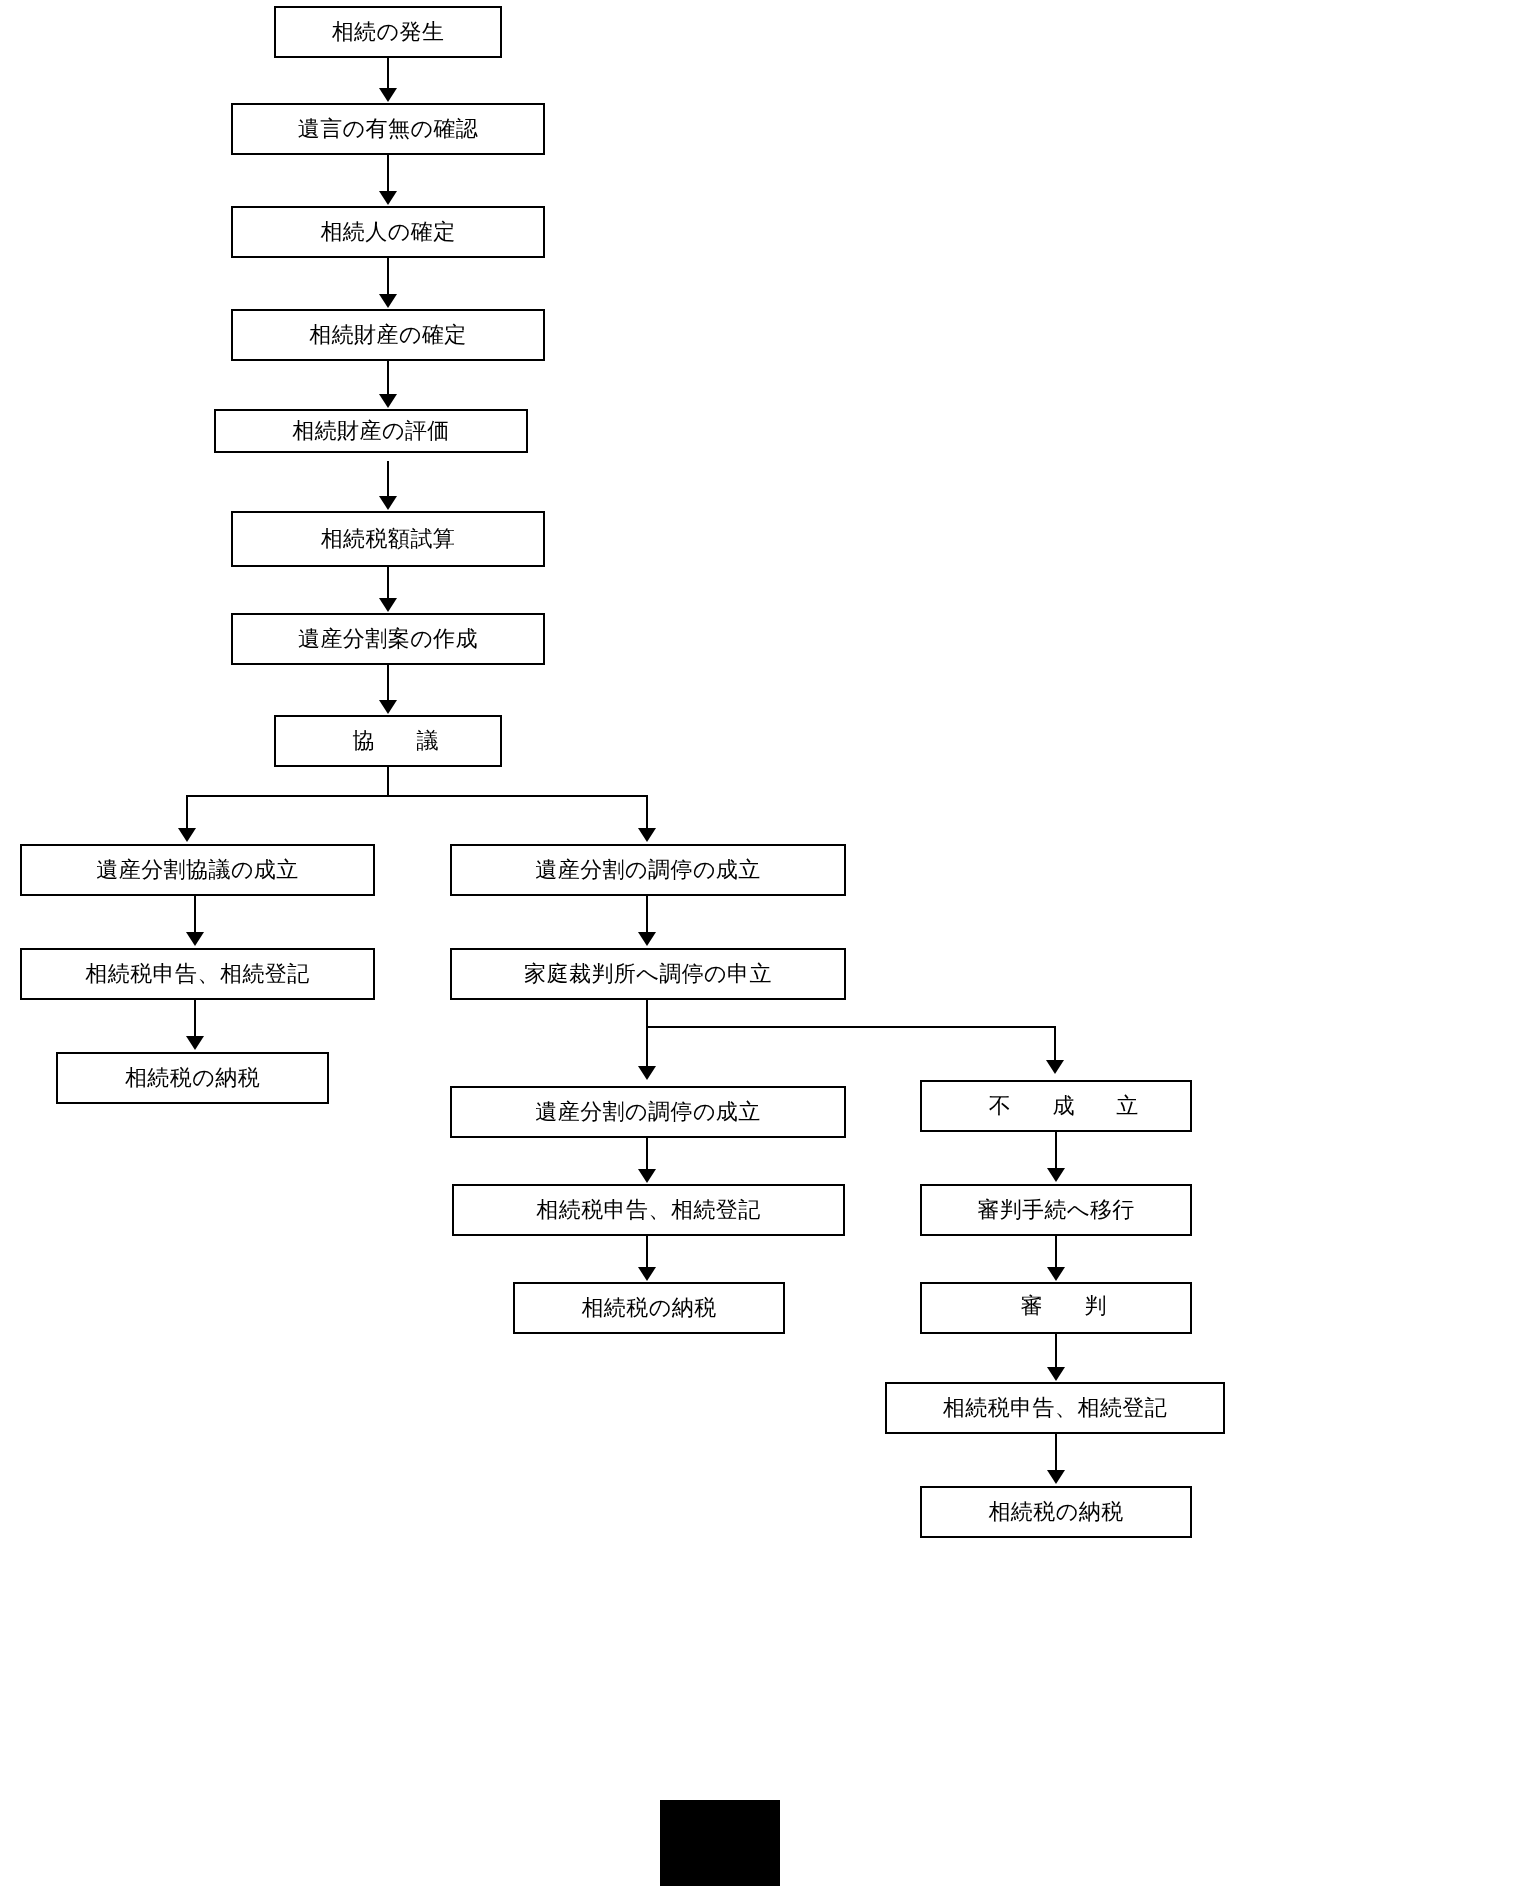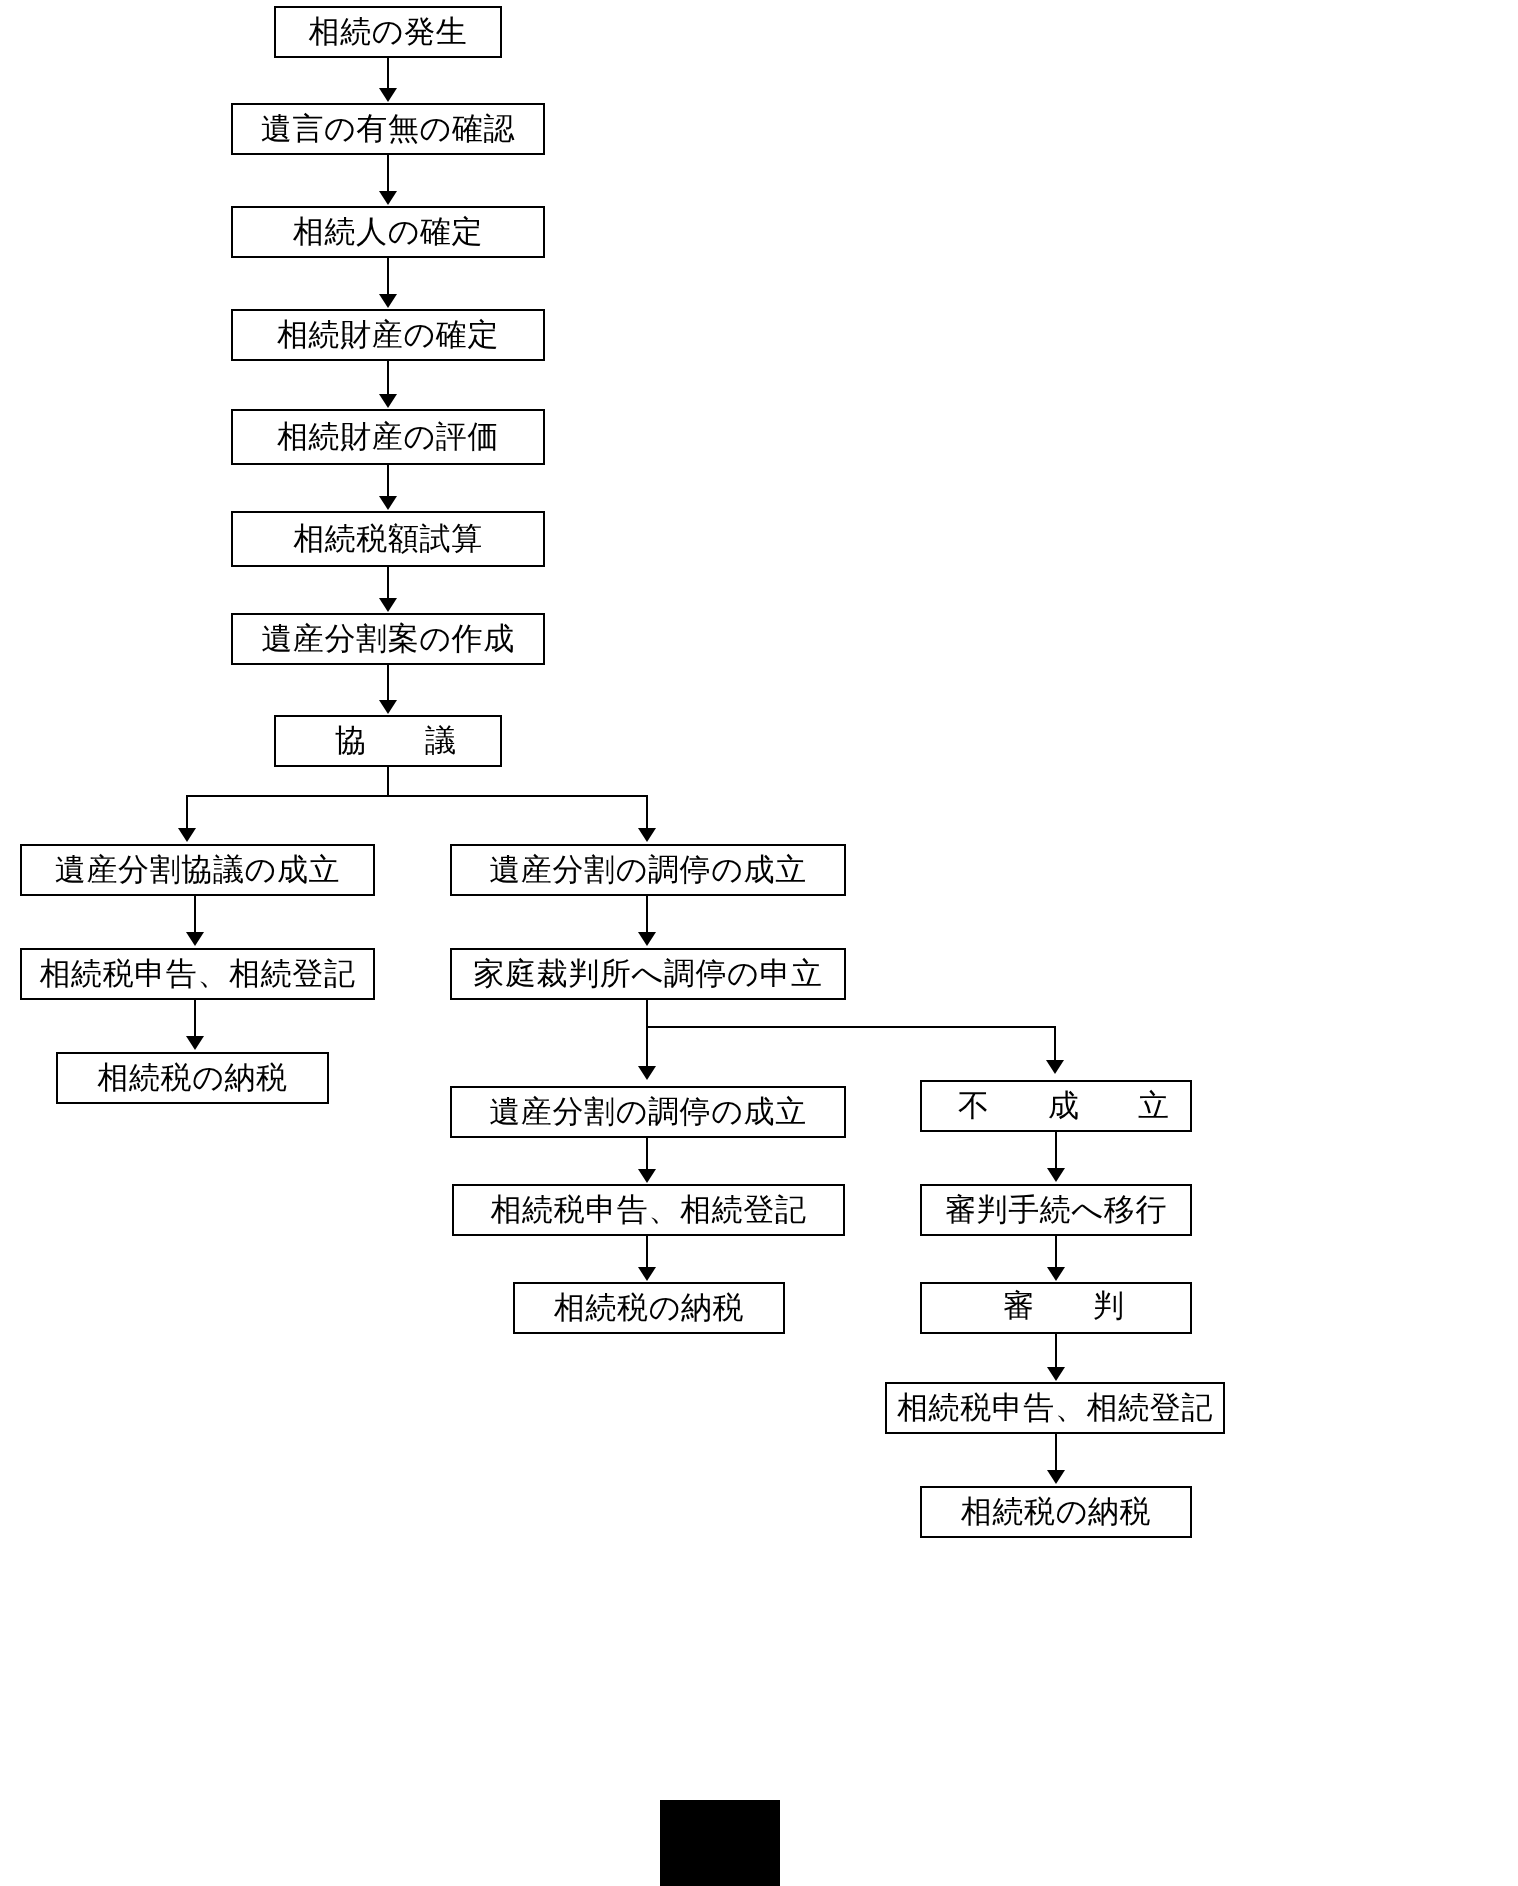--- a/index.html
+++ b/index.html
@@ -19,21 +19,21 @@
     overflow: hidden;
   }
   .node {
     position: absolute;
     border: 2px solid #000000;
     background: #ffffff;
     box-sizing: border-box;
     display: flex;
     align-items: center;
     justify-content: center;
-    font-size: 31px;
+    font-size: 22px;
     line-height: 1.1;
     white-space: nowrap;
     letter-spacing: 0.02em;
   }
   .node.spaced {
     letter-spacing: 0.45em;
     text-indent: 0.45em;
     padding-left: 15px;
   }
   
@@ -129,21 +129,21 @@
   <div class="arrowhead" style="left:1047px; top:1470px;"></div>
 
   <div class="node" style="left:274px; top:6px; width:228px; height:52px;">相続の発生</div>
 
   <div class="node" style="left:231px; top:103px; width:314px; height:52px;">遺言の有無の確認</div>
 
   <div class="node" style="left:231px; top:206px; width:314px; height:52px;">相続人の確定</div>
 
   <div class="node" style="left:231px; top:309px; width:314px; height:52px;">相続財産の確定</div>
 
-  <div class="node" style="left:231px; top:409px; width:314px; height:56px;">相続財産の評価</div>
+  <div class="node" style="left:214px; top:409px; width:314px; height:44px;">相続財産の評価</div>
 
   <div class="node" style="left:231px; top:511px; width:314px; height:56px;">相続税額試算</div>
 
   <div class="node" style="left:231px; top:613px; width:314px; height:52px;">遺産分割案の作成</div>
 
   <div class="node spaced" style="left:274px; top:715px; width:228px; height:52px;">協　議</div>
 
   <div class="node" style="left:20px; top:844px; width:355px; height:52px;">遺産分割協議の成立</div>
 
   <div class="node" style="left:450px; top:844px; width:396px; height:52px;">遺産分割の調停の成立</div>

